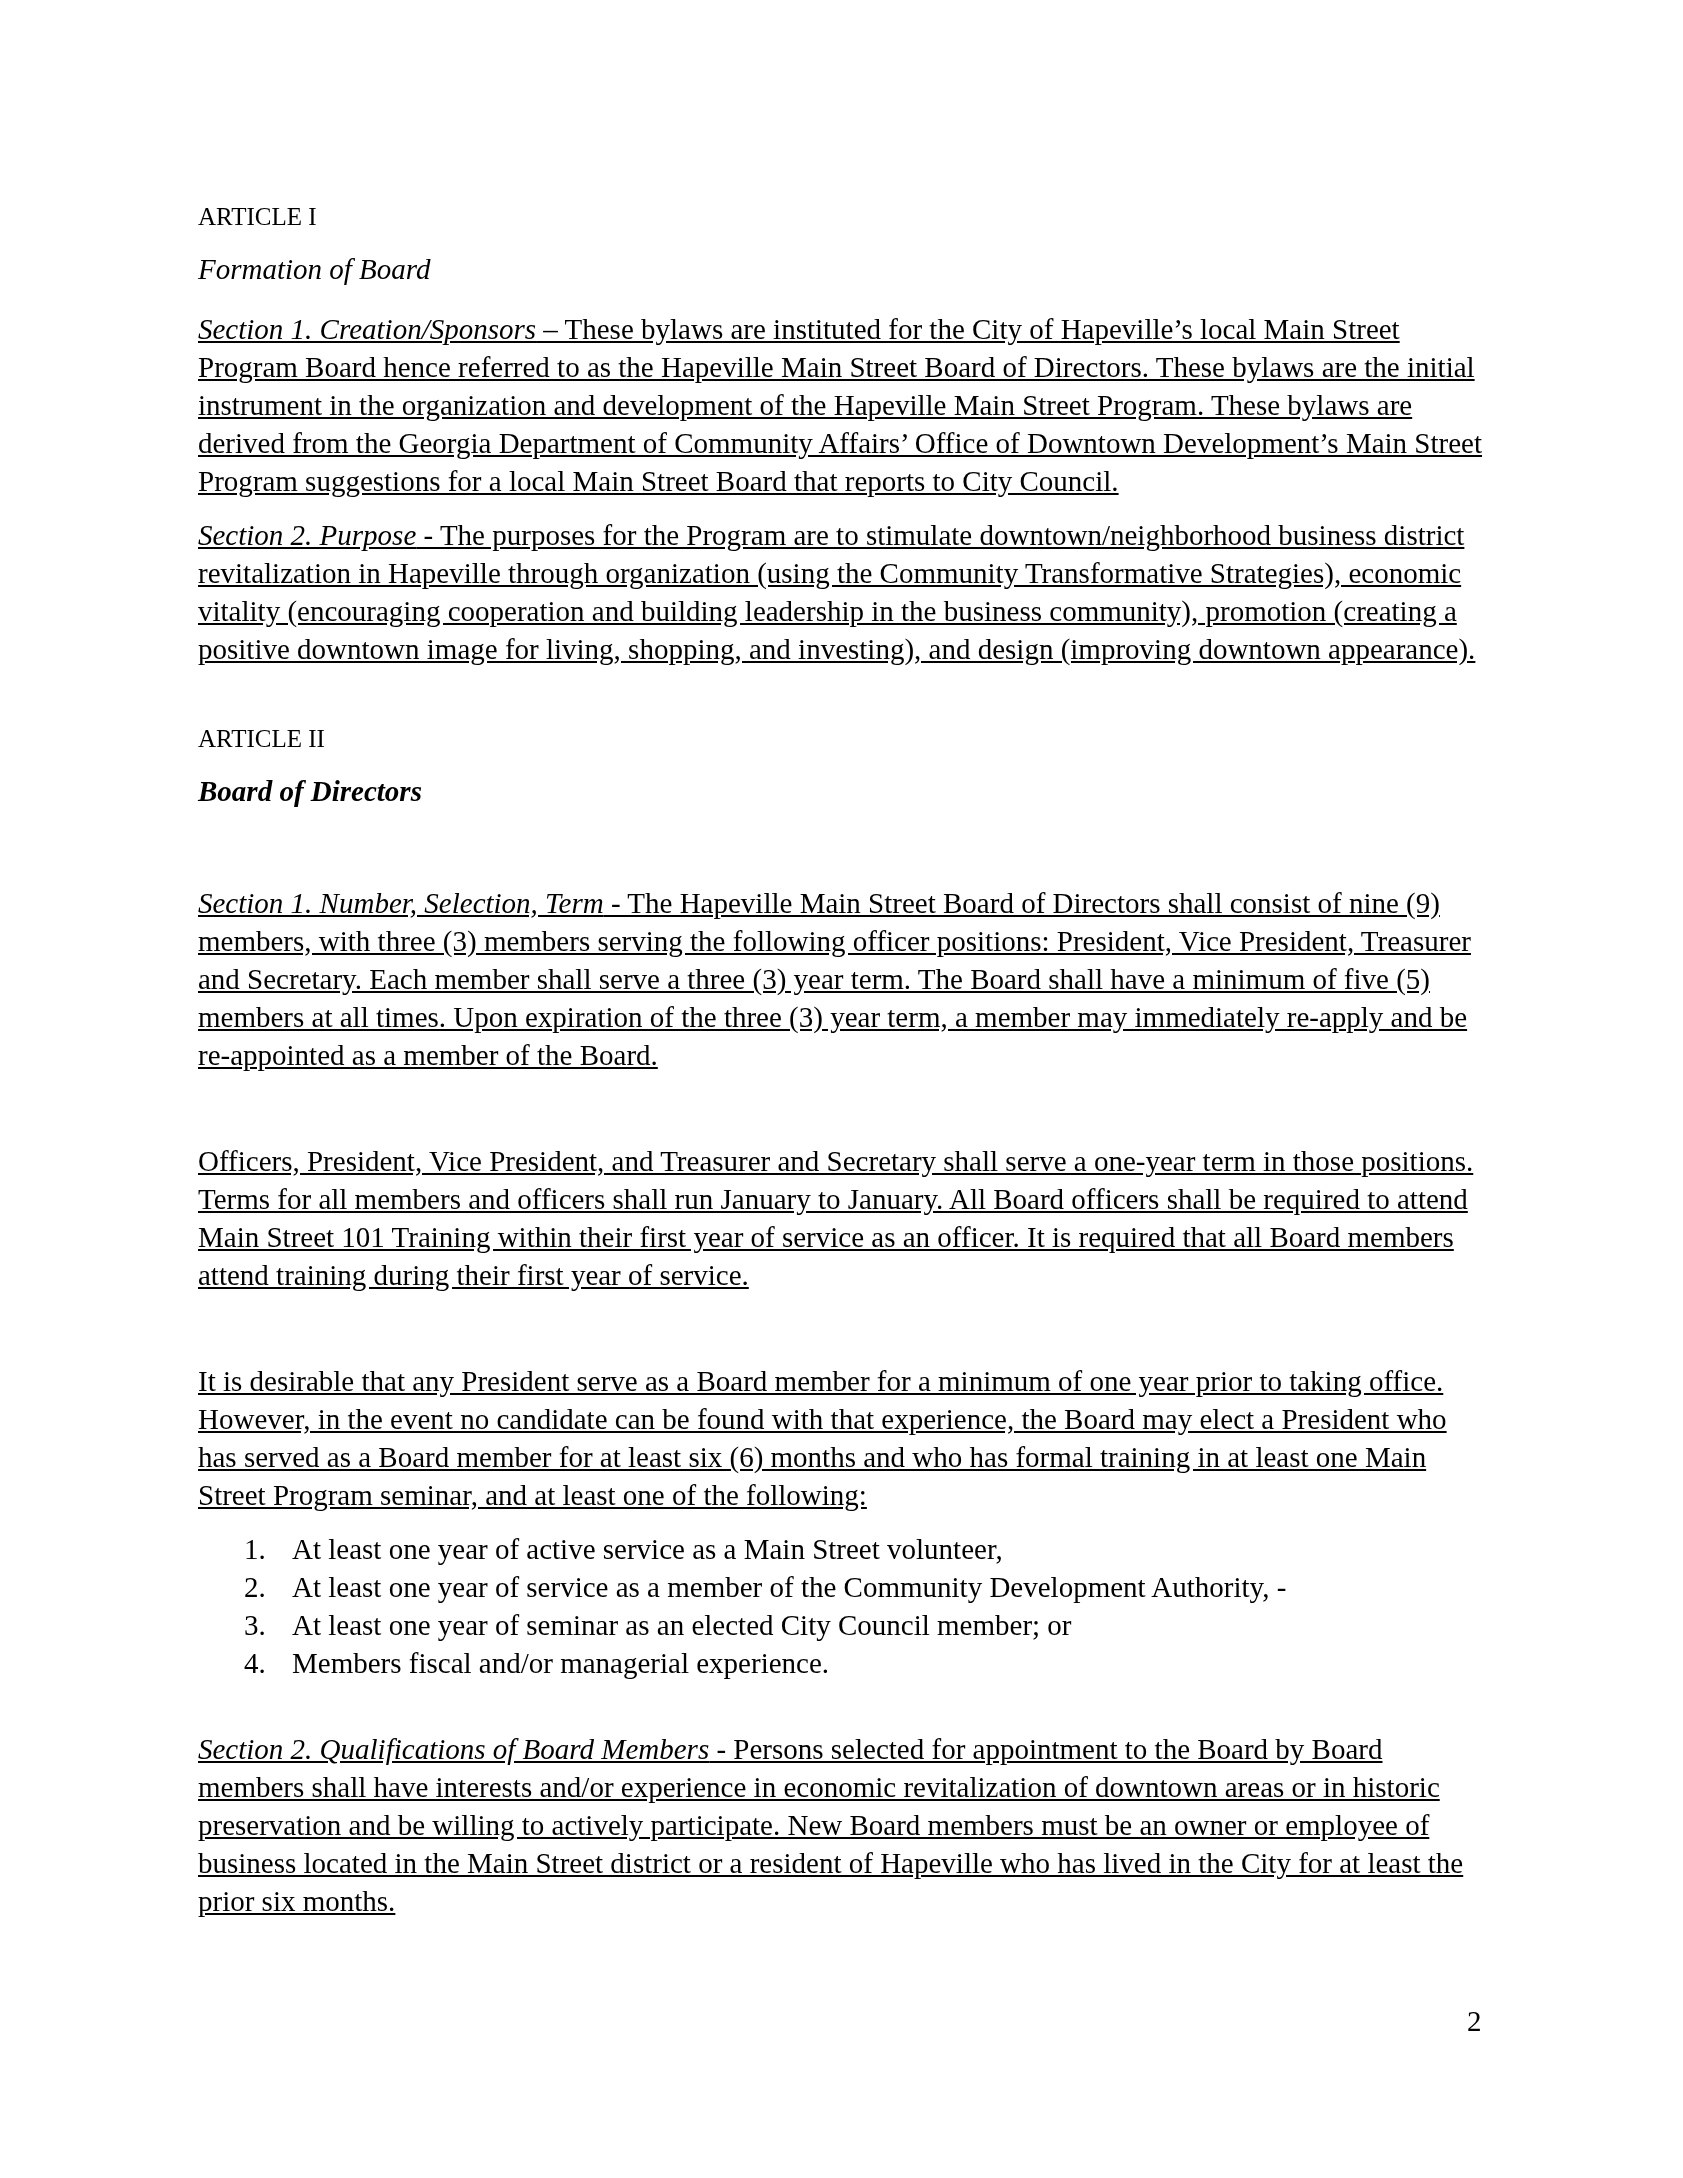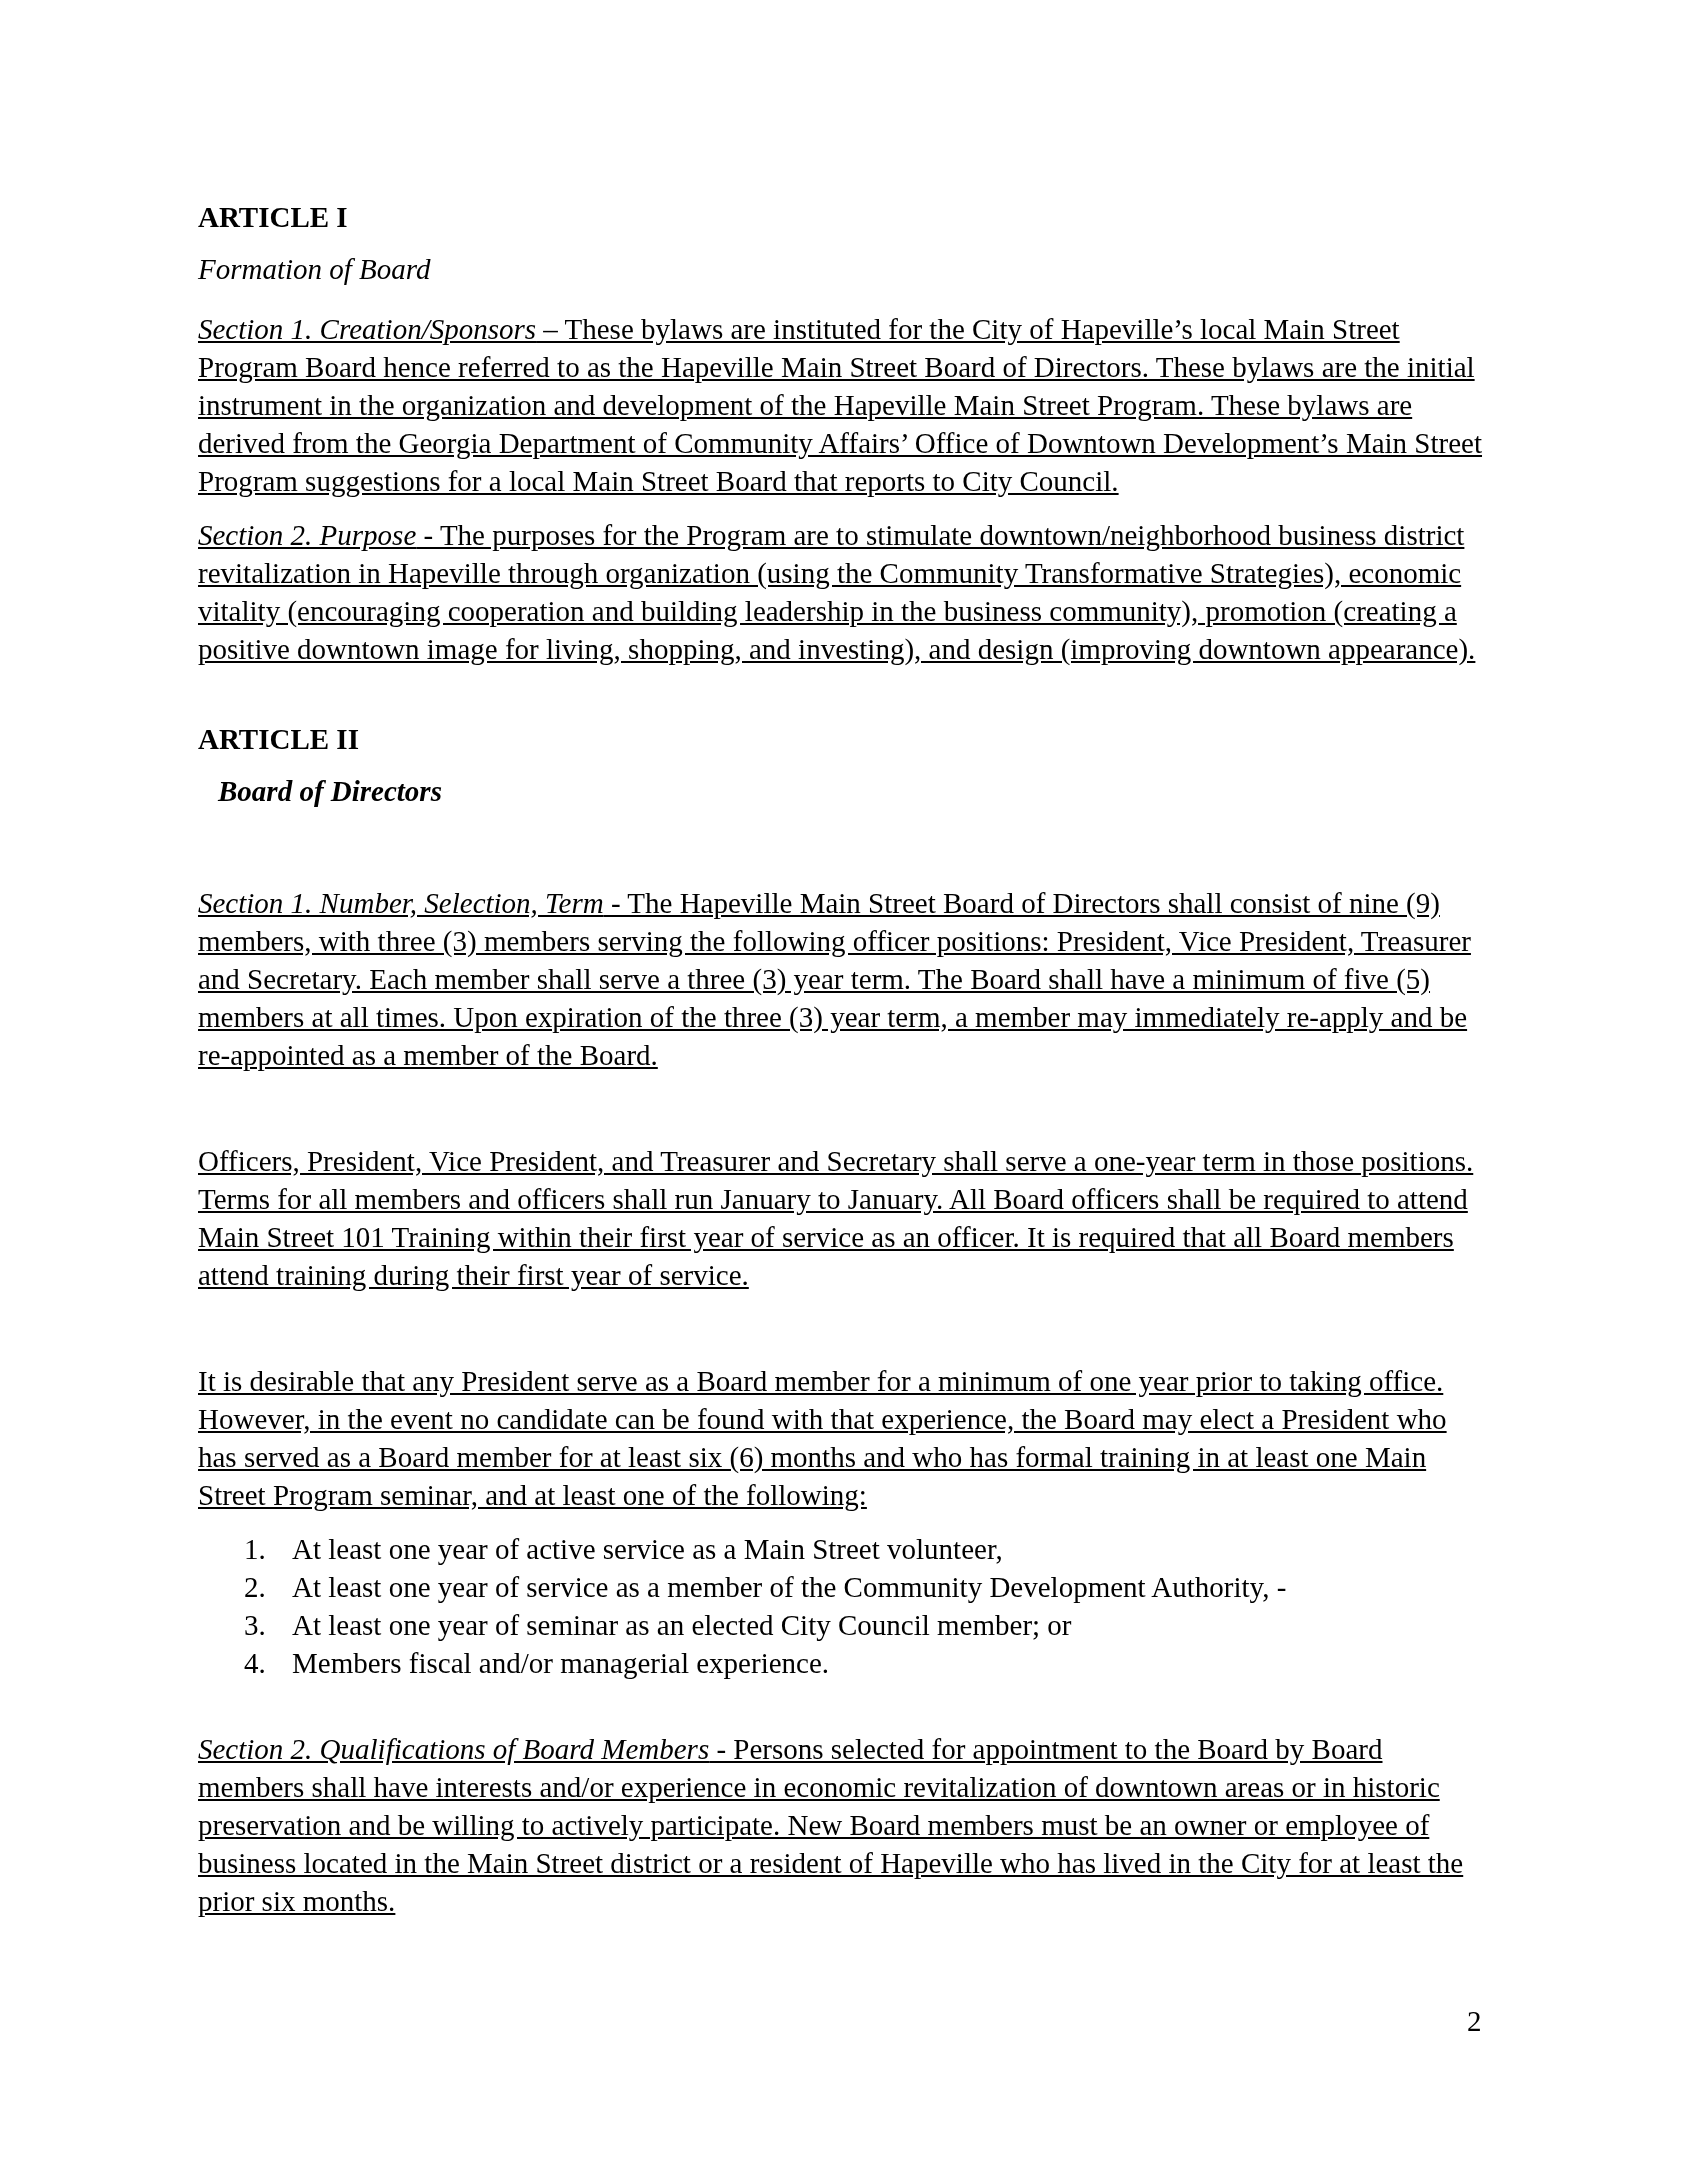--- a/index.html
+++ b/index.html
@@ -19,32 +19,31 @@
     line-height: 38px;
     overflow: hidden;
   }
   .content {
     position: absolute;
     top: 198px;
     left: 198px;
     width: 1292px;
   }
   .article-heading {
-    font-size: 29px;
-    font-weight: bold;
+    font-size: 25px;
+    font-weight: normal;
     margin: 0 0 14px 0;
     line-height: 38px;
   }
   .subheading {
     margin: 0 0 22px 0;
     font-style: italic;
   }
   .subheading.bold {
     font-weight: bold;
-    margin-left: 20px;
   }
   p.para {
     margin: 16px 0 16px 0;
     text-decoration: underline;
   }
   .section-label {
     font-style: italic;
   }
   .gap {
     height: 36px;

